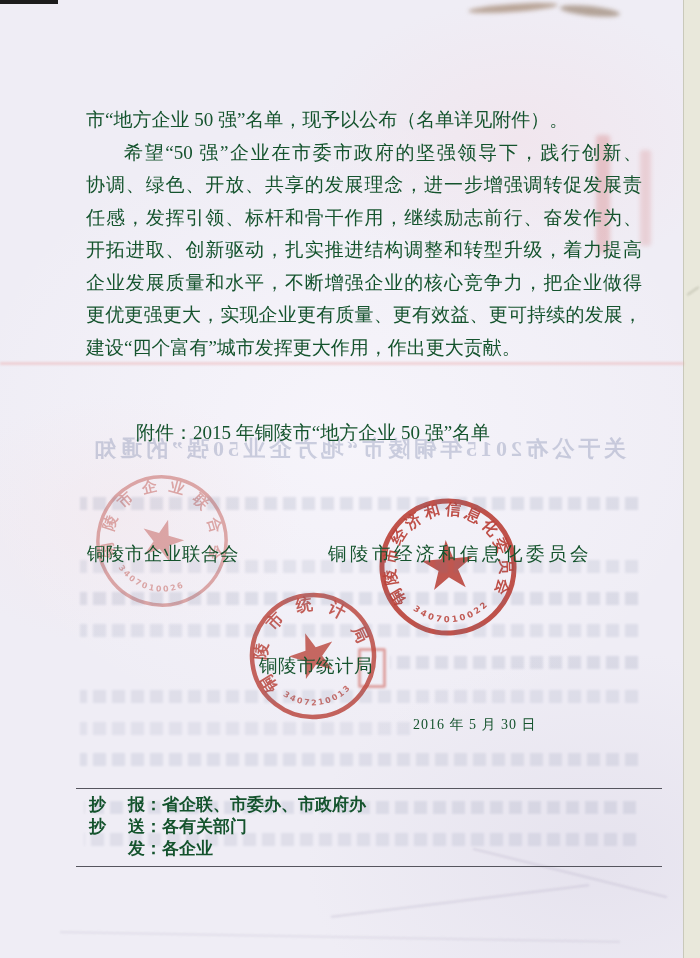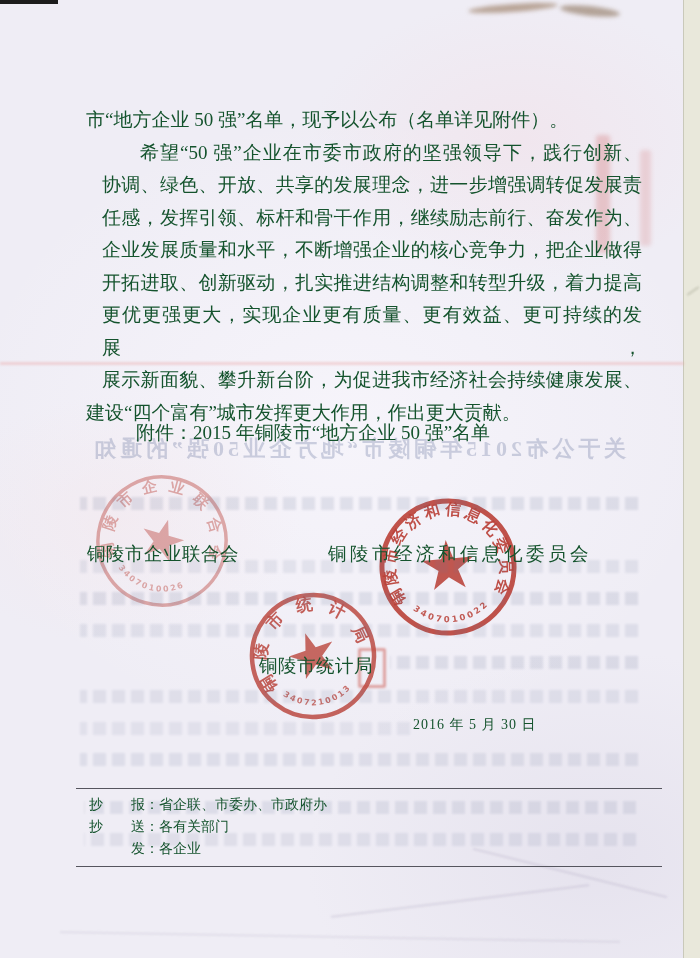--- a/index.html
+++ b/index.html
@@ -52,32 +52,32 @@
   }
   .red-smear{position:absolute; background:rgba(205,95,95,.28); filter:blur(2px); border-radius:3px;}
   .ghost-glyph{
     position:absolute; border:3px solid rgba(200,70,60,.45); border-radius:2px; filter:blur(1px);
   }
 
   
   #content{position:absolute; inset:0; z-index:2; color:#14532d;}
   .para{position:absolute; left:86px; top:104px; width:556px; font-size:19px; line-height:32.5px;}
   .line{white-space:nowrap;}
-  .line.just{white-space:normal; text-align:justify; text-align-last:justify;margin-left:16px;}
+  .line.just{white-space:normal; text-align:justify; text-align-last:justify;}
   .line.indent{text-indent:38px;}
   .attach{position:absolute; left:136px; top:420px; font-size:19px; white-space:nowrap;}
   .sig-left{position:absolute; left:87px; top:541px; font-size:18.5px; letter-spacing:.5px; white-space:nowrap;}
   .sig-right{position:absolute; left:328px; top:541px; font-size:18.5px; letter-spacing:3.5px; white-space:nowrap;}
   .sig-stat{position:absolute; left:259px; top:653px; font-size:18.5px; letter-spacing:.5px; white-space:nowrap;}
   .date-line{position:absolute; left:413px; top:716px; font-size:14px; letter-spacing:1px; white-space:nowrap;}
 
   .cc-block{position:absolute; left:76px; top:788px; width:586px;}
   .cc-rule{height:0; border-top:1.6px solid #55555e;}
   .cc-rows{padding:5px 0 6px 13px;}
-  .cc-row{display:flex; font-size:14px; line-height:22px; white-space:nowrap;}
+  .cc-row{display:flex; font-size:17px; line-height:22px; white-space:nowrap;font-weight:bold;}
   .cc-label{width:56px; text-align:justify; text-align-last:justify;}
   .cc-row.single .cc-label{text-align:right; text-align-last:right;}
   .cc-content{}
 
   
   .seal{position:absolute; mix-blend-mode:multiply;}
   .seal-eic{left:373px; top:492px; transform:rotate(-5deg);}
   .seal-stat{left:238px; top:581px; transform:rotate(-7deg); opacity:.92;}
   .seal-fed{left:87px; top:466px; transform:rotate(16deg); opacity:.42;}
   .seal text{font-family:"Liberation Serif","DejaVu Serif",serif;}
@@ -115,24 +115,23 @@
     <div class="red-smear" style="left:640px; top:150px; width:11px; height:96px; opacity:.7;"></div>
     <div class="ghost-glyph" style="left:358px; top:648px; width:22px; height:34px;"></div>
   </div>
 
   <div id="content">
     <div class="para">
       <div class="line">市“地方企业 50 强”名单，现予以公布（名单详见附件）。</div>
       <div class="line just indent">希望“50 强”企业在市委市政府的坚强领导下，践行创新、</div>
       <div class="line just">协调、绿色、开放、共享的发展理念，进一步增强调转促发展责</div>
       <div class="line just">任感，发挥引领、标杆和骨干作用，继续励志前行、奋发作为、</div>
+      <div class="line just">开拓进取、创新驱动，扎实推进结构调整和转型升级，着力提高</div>
       <div class="line just">企业发展质量和水平，不断增强企业的核心竞争力，把企业做得</div>
-      <div class="line just">开拓进取、创新驱动，扎实推进结构调整和转型升级，着力提高</div>
       <div class="line just">更优更强更大，实现企业更有质量、更有效益、更可持续的发展，</div>
-      <div class="line just">展示新面貌、攀升新台阶，为促进我市经济社会持续健康发展、</div>
       <div class="line">建设“四个富有”城市发挥更大作用，作出更大贡献。</div>
     </div>
 
     <div class="attach">附件：2015 年铜陵市“地方企业 50 强”名单</div>
 
     <div class="sig-left">铜陵市企业联合会</div>
     <div class="sig-right">铜陵市经济和信息化委员会</div>
     <div class="sig-stat">铜陵市统计局</div>
 
     <div class="date-line">2016 年 5 月 30 日</div>

